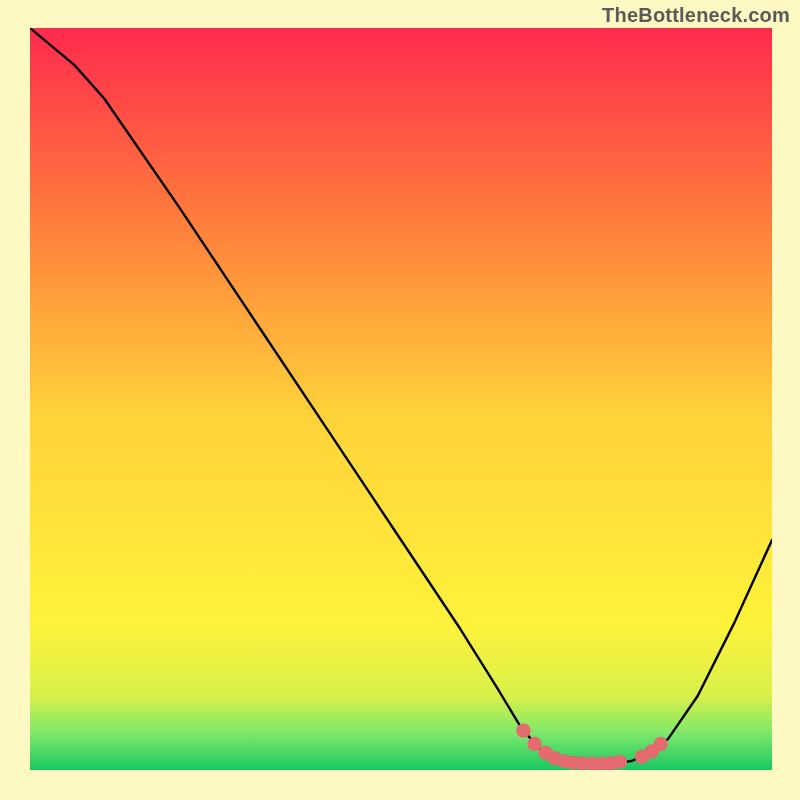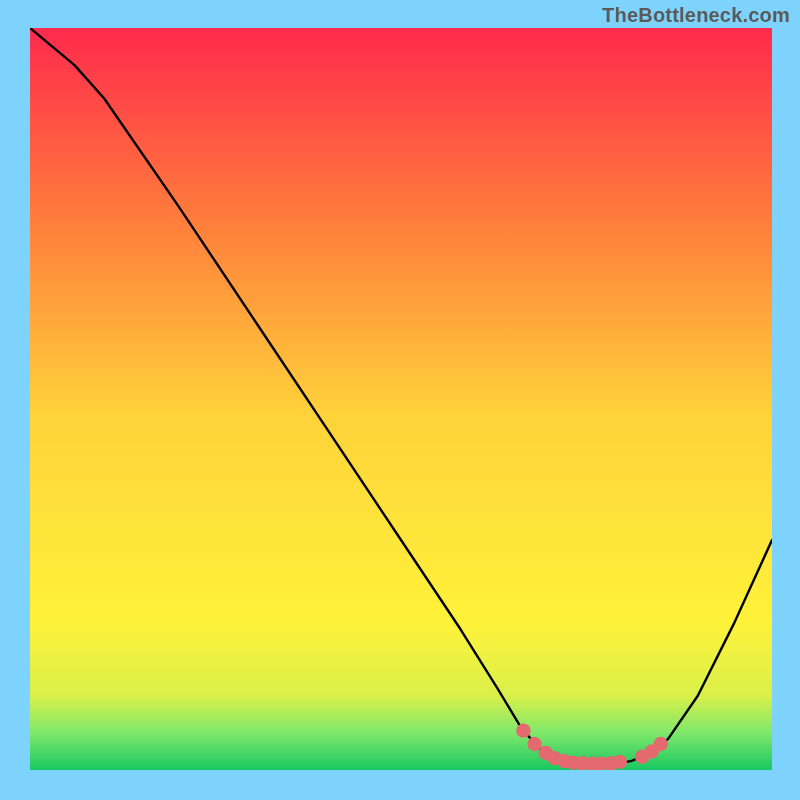--- a/index.html
+++ b/index.html
@@ -8,21 +8,21 @@
     width: 800px;
     height: 800px;
     background: #000;
     overflow: hidden;
     font-family: Arial, Helvetica, sans-serif;
   }
   .stage {
     position: relative;
     width: 800px;
     height: 800px;
-    background: #7dd3fc;
+    background: #fef9c3;
   }
   .watermark {
     position: absolute;
     top: 4px;
     right: 10px;
     color: #5a5a5a;
     font-size: 20px;
     font-weight: 600;
     letter-spacing: 0.2px;
     z-index: 10;

